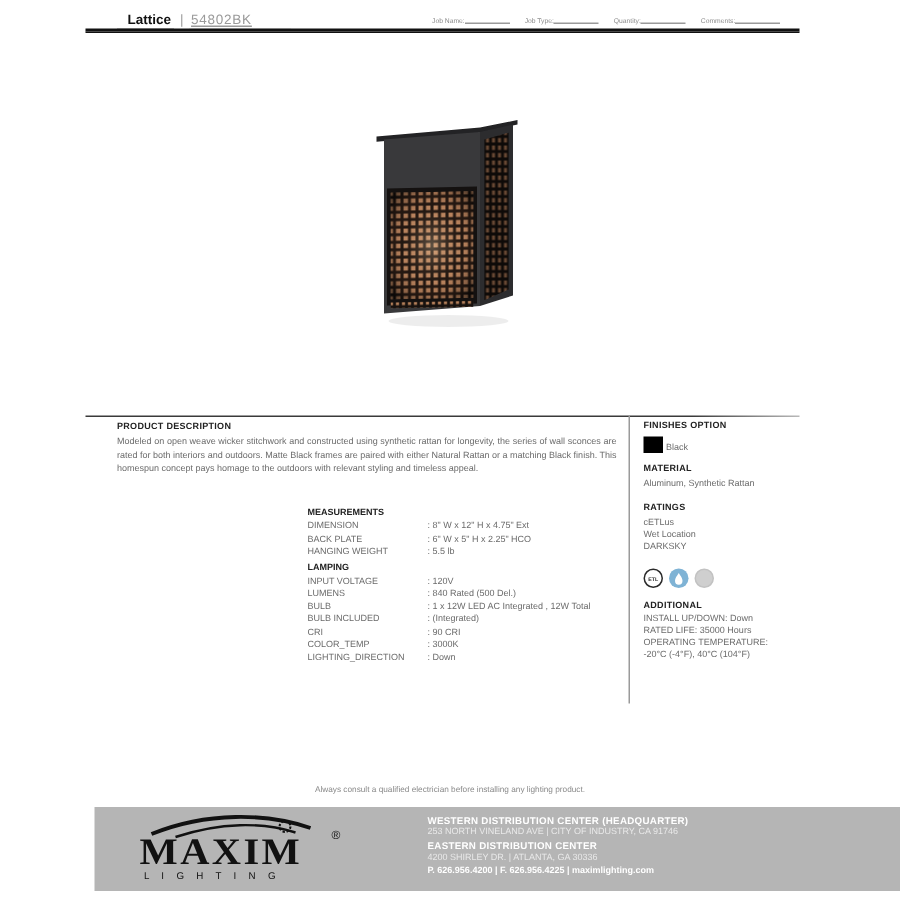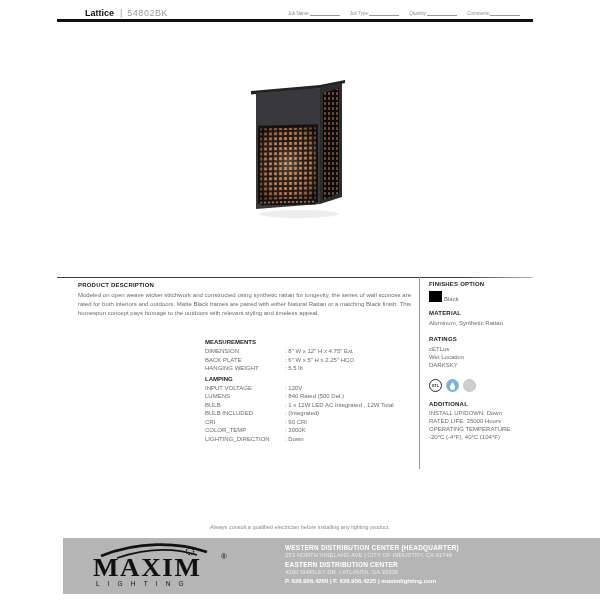--- a/index.html
+++ b/index.html
@@ -3,21 +3,21 @@
 <meta charset="utf-8">
 <style>
   * { margin:0; padding:0; box-sizing:border-box; }
   html,body { width:600px; height:600px; background:#fff; font-family:"Liberation Sans", sans-serif; }
   .page { position:relative; width:600px; height:600px; background:#fff; overflow:hidden; }
 
   
   .hdr-title { position:absolute; left:78px; top:8px; font-size:9px; display:flex; align-items:baseline; }
   .hdr-name { font-weight:bold; color:#111; border-bottom:1.5px solid #111; padding:0 2px 1px 7px; }
   .hdr-sep { color:#9a9a9a; margin:0 4px; }
-  .hdr-sku { color:#9a9a9a; border-bottom:1px solid #b5b5b5; padding:0 26px 1px 1px; letter-spacing:0.5px; }
+  .hdr-sku { color:#9a9a9a; border-bottom:1px solid #b5b5b5; padding:0 26px 1px 1px; letter-spacing:0.5px;text-decoration:underline; }
   .job-fields { position:absolute; left:288px; top:11px; display:flex; gap:10px; }
   .job-field { display:flex; align-items:flex-end; }
   .job-label { font-size:4.5px; color:#8d8d8d; }
   .job-line { width:30px; border-bottom:0.5px solid #9a9a9a; height:5px; }
   .hdr-rule { position:absolute; left:57px; top:19px; width:476px; height:2px;
               border-top:2px solid #111; border-bottom:1px solid #111; background:#fff; }
 
   
   .product-img { position:absolute; left:243px; top:76px; }
 

